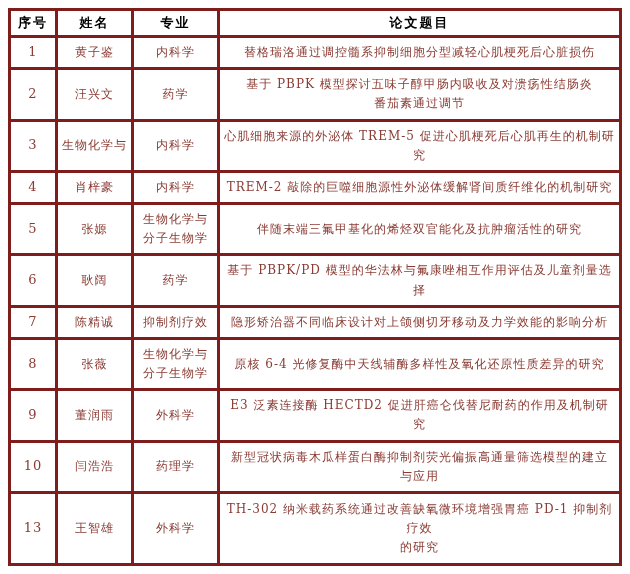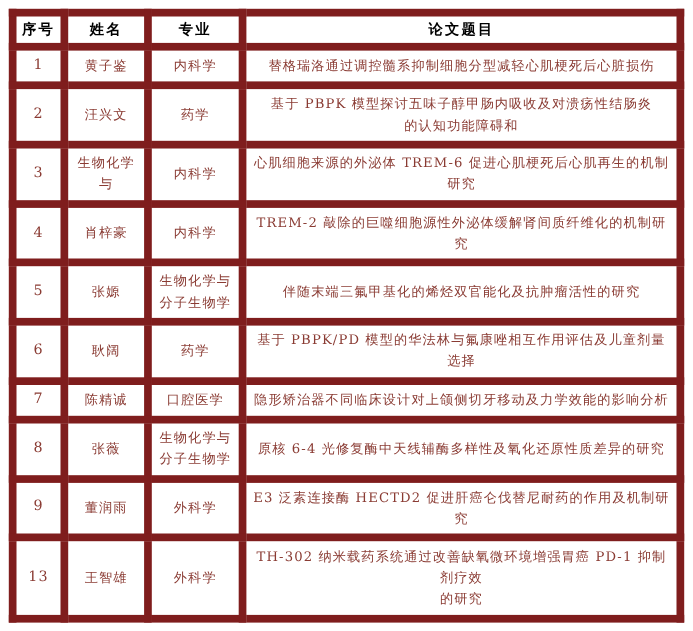--- a/index.html
+++ b/index.html
@@ -19,21 +19,21 @@
     background: #ffffff;
   }
   table.doc-table {
     width: 100%;
     height: 558px;
     border-collapse: collapse;
     table-layout: fixed;
     border: 2px solid #000000;
   }
   table.doc-table td, table.doc-table th {
-    border: 7px solid #7f1d1d;
+    border: 3px solid #7f1d1d;
     text-align: center;
     vertical-align: middle;
     padding: 3px 4px;
     box-sizing: border-box;
     overflow: hidden;
     margin-top: 28px;
   }
   th {
     color: #000000;
     font-weight: bold;
@@ -81,28 +81,28 @@
     <td class="c-name">黄子鉴</td>
     <td class="c-major">内科学</td>
     <td class="c-title">替格瑞洛通过调控髓系抑制细胞分型减轻心肌梗死后心脏损伤</td>
   </tr>
 
   <tr>
     <td class="c-no">2</td>
     <td class="c-name">汪兴文</td>
     <td class="c-major">药学</td>
     <td class="c-title">基于 PBPK 模型探讨五味子醇甲肠内吸收及对溃疡性结肠炎
-的认知功能障碍和</td>
+番茄素通过调节</td>
   </tr>
 
   <tr>
     <td class="c-no">3</td>
     <td class="c-name">生物化学与</td>
     <td class="c-major">内科学</td>
-    <td class="c-title">心肌细胞来源的外泌体 TREM-6 促进心肌梗死后心肌再生的机制研究</td>
+    <td class="c-title">心肌细胞来源的外泌体 TREM-5 促进心肌梗死后心肌再生的机制研究</td>
   </tr>
 
   <tr>
     <td class="c-no">4</td>
     <td class="c-name">肖梓豪</td>
     <td class="c-major">内科学</td>
     <td class="c-title">TREM-2 敲除的巨噬细胞源性外泌体缓解肾间质纤维化的机制研究</td>
   </tr>
 
   <tr>
@@ -116,39 +116,46 @@
   <tr>
     <td class="c-no">6</td>
     <td class="c-name">耿阔</td>
     <td class="c-major">药学</td>
     <td class="c-title">基于 PBPK/PD 模型的华法林与氟康唑相互作用评估及儿童剂量选择</td>
   </tr>
 
   <tr>
     <td class="c-no">7</td>
     <td class="c-name">陈精诚</td>
-    <td class="c-major">口腔医学</td>
+    <td class="c-major">抑制剂疗效</td>
     <td class="c-title">隐形矫治器不同临床设计对上颌侧切牙移动及力学效能的影响分析</td>
   </tr>
 
   <tr>
     <td class="c-no">8</td>
     <td class="c-name">张薇</td>
     <td class="c-major">生物化学与
 分子生物学</td>
     <td class="c-title">原核 6-4 光修复酶中天线辅酶多样性及氧化还原性质差异的研究</td>
   </tr>
 
   <tr>
     <td class="c-no">9</td>
     <td class="c-name">董润雨</td>
     <td class="c-major">外科学</td>
     <td class="c-title">E3 泛素连接酶 HECTD2 促进肝癌仑伐替尼耐药的作用及机制研究</td>
   </tr>
 
+  <tr>
+    <td class="c-no">10</td>
+    <td class="c-name">闫浩浩</td>
+    <td class="c-major">药理学</td>
+    <td class="c-title">新型冠状病毒木瓜样蛋白酶抑制剂荧光偏振高通量筛选模型的建立
+与应用</td>
+  </tr>
 
 
 
   <tr>
     <td class="c-no">13</td>
     <td class="c-name">王智雄</td>
     <td class="c-major">外科学</td>
     <td class="c-title">TH-302 纳米载药系统通过改善缺氧微环境增强胃癌 PD-1 抑制剂疗效
 的研究</td>
   </tr>

